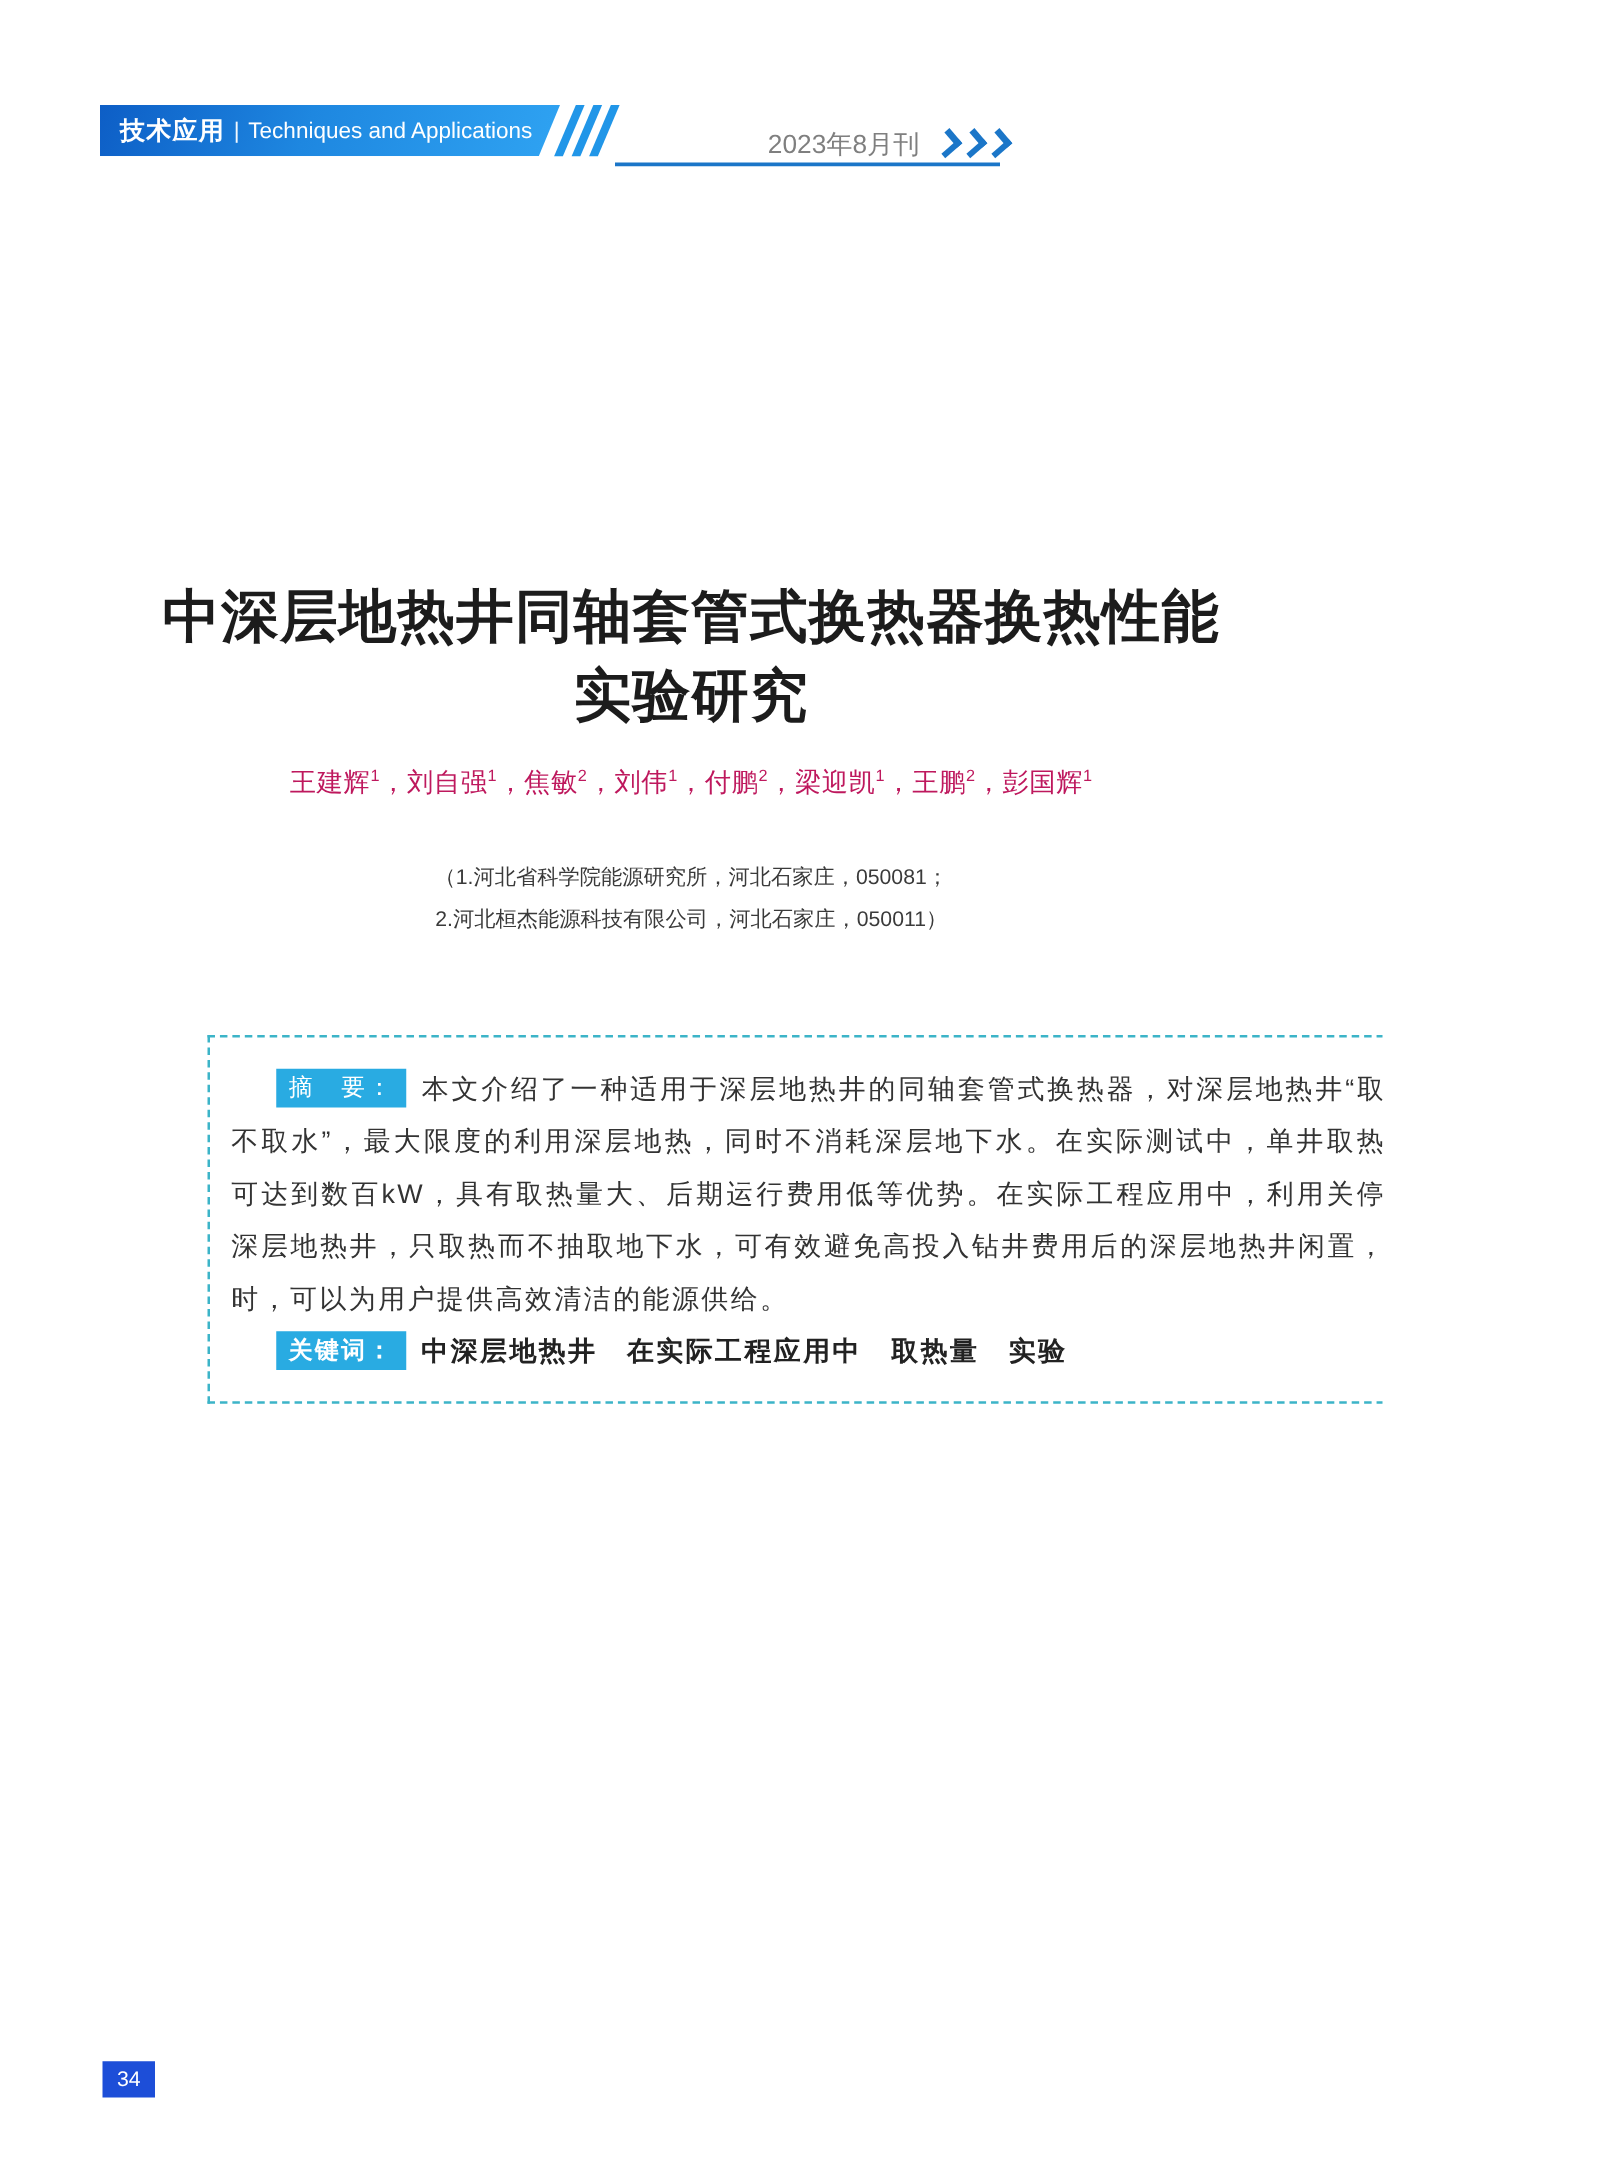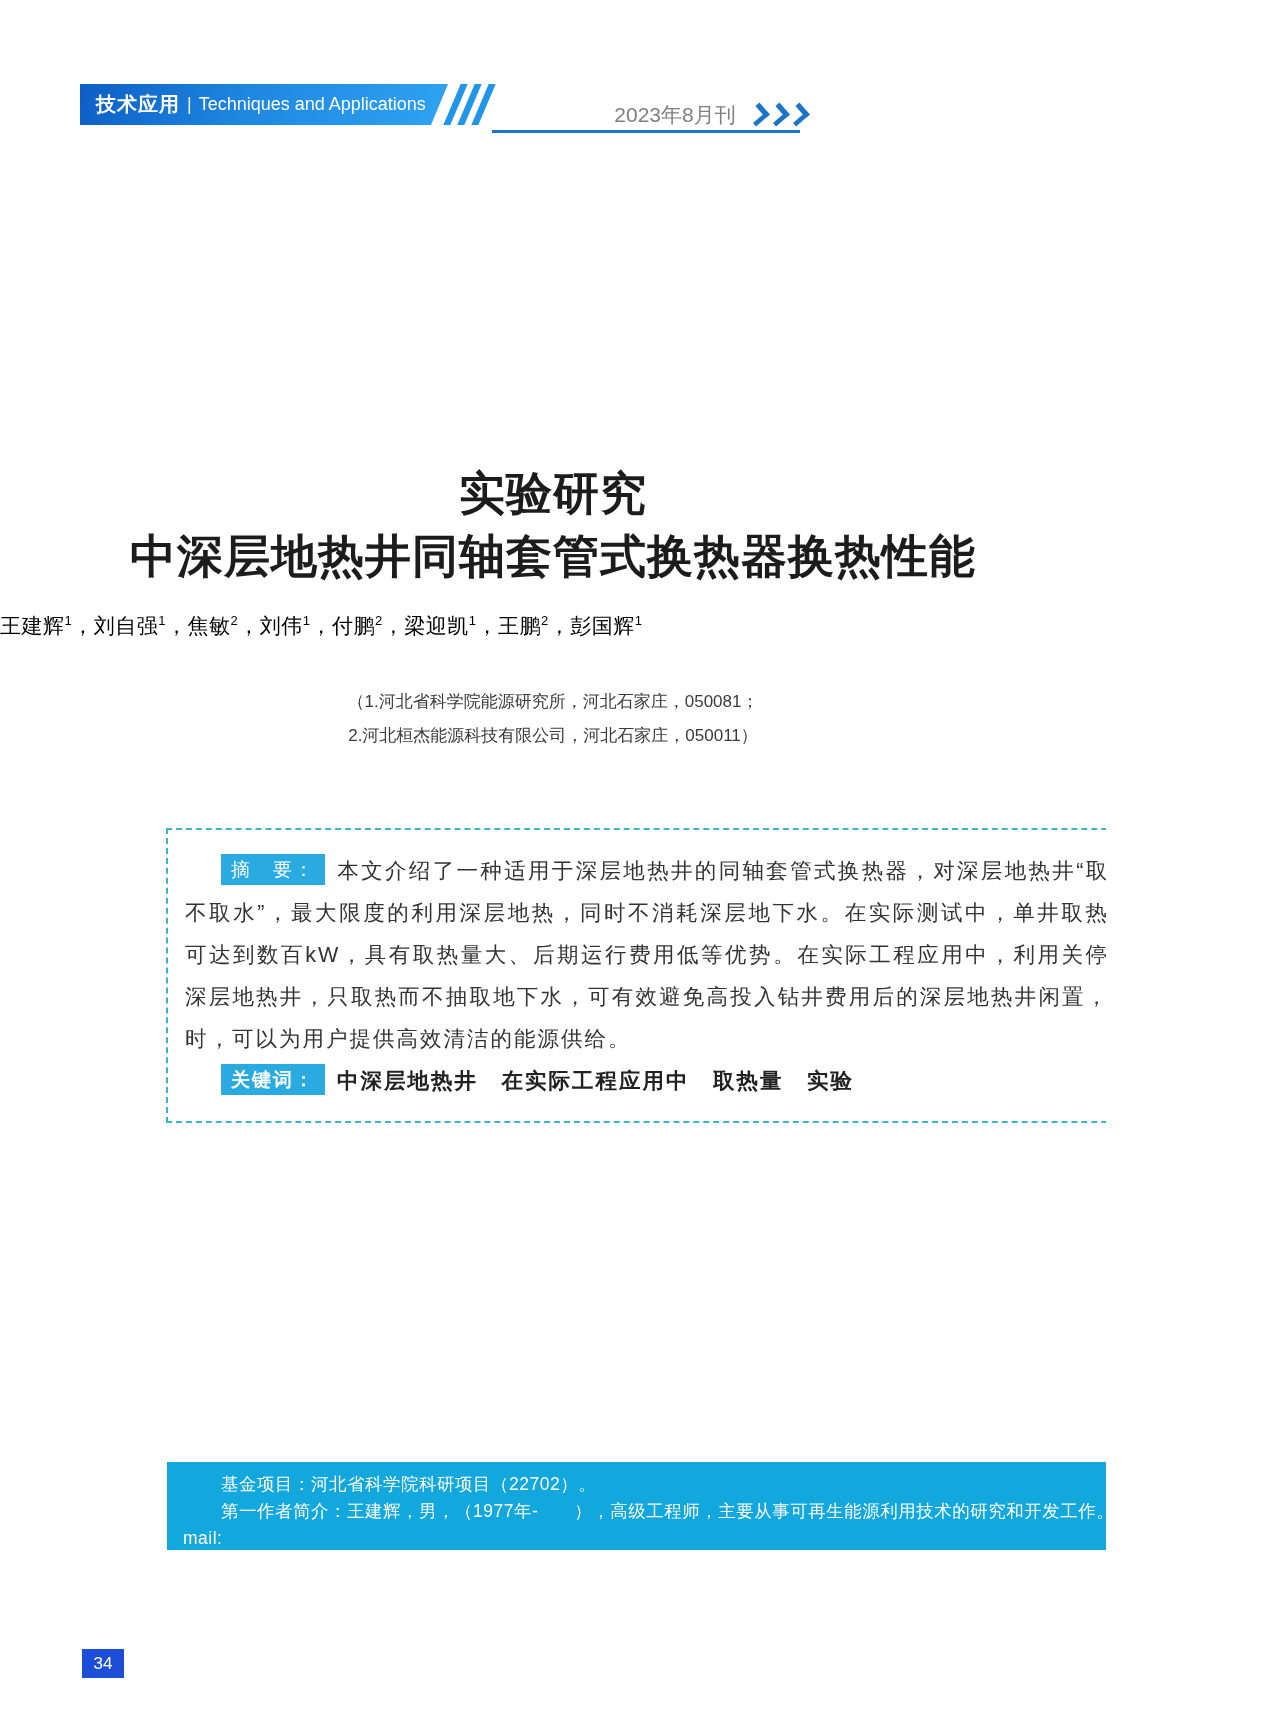--- a/index.html
+++ b/index.html
@@ -34,22 +34,22 @@
     transform:rotate(45deg);
   }
 
   
   .article-title {
     position:absolute; left:0; right:0; top:462px; text-align:center;
     font-family:"Liberation Serif","DejaVu Serif",serif;
     font-size:46px; font-weight:bold; color:#1c1c1c; line-height:63px; letter-spacing:1px;
   }
   .authors-line {
-    position:absolute; left:0; right:0; top:612px; 
-    font-size:21px; color:#000000; letter-spacing:.5px;
+    position:absolute; left:0; right:0; top:612px; text-align:center;
+    font-size:21px; color:#be185d; letter-spacing:.5px;
   }
   .authors-line sup { font-size:13px; }
   .affiliations {
     position:absolute; left:0; right:0; top:685px; text-align:center;
     font-size:17px; color:#3a3a3a; line-height:34px;
   }
 
   
   .abstract-box {
     position:absolute; left:166px; top:828px; width:991px; height:295px;
@@ -98,37 +98,32 @@
   <div class="stripe s1"></div>
   <div class="stripe s2"></div>
   <div class="stripe s3"></div>
   <div class="header-rule"></div>
   <div class="issue-label">2023年8月刊</div>
   <div class="chevrons">
     <span class="chev"></span><span class="chev"></span><span class="chev"></span>
   </div>
 
   <div class="article-title">
+    <div>中深层地热井同轴套管式换热器换热性能</div>
     <div>实验研究</div>
-    <div>中深层地热井同轴套管式换热器换热性能</div>
   </div>
 
   <div class="authors-line"><span>王建辉<sup>1</sup></span><span>，</span><span>刘自强<sup>1</sup></span><span>，</span><span>焦敏<sup>2</sup></span><span>，</span><span>刘伟<sup>1</sup></span><span>，</span><span>付鹏<sup>2</sup></span><span>，</span><span>梁迎凯<sup>1</sup></span><span>，</span><span>王鹏<sup>2</sup></span><span>，</span><span>彭国辉<sup>1</sup></span></div>
 
   <div class="affiliations">
     <div>（1.河北省科学院能源研究所，河北石家庄，050081；</div>
     <div>2.河北桓杰能源科技有限公司，河北石家庄，050011）</div>
   </div>
 
   <div class="abstract-box">
     <p class="abstract-p"><span class="label-chip">摘　要：</span><span>本文介绍了一种适用于深层地热井的同轴套管式换热器，对深层地热井“取热不取水”，最大限度的利用深层地热，同时不消耗深层地下水。在实际测试中，单井取热量可达到数百kW，具有取热量大、后期运行费用低等优势。在实际工程应用中，利用关停的深层地热井，只取热而不抽取地下水，可有效避免高投入钻井费用后的深层地热井闲置，同时，可以为用户提供高效清洁的能源供给。</span></p>
     <p class="keywords-p"><span class="label-chip">关键词：</span><span>中深层地热井　在实际工程应用中　取热量　实验</span></p>
   </div>
 
-  <div class="footer-note-box">
-    <p class="footer-p indent">基金项目：河北省科学院科研项目（22702）。</p>
-    <p class="footer-p indent">第一作者简介：王建辉，男，（1977年-　　），高级工程师，主要从事可再生能源利用技术的研究和开发工作。E-mail:</p>
-    <p class="footer-p">9985718@qq.com</p>
-  </div>
 
   <div class="page-number-badge">34</div>
 
 </div>
 
 </body></html>

